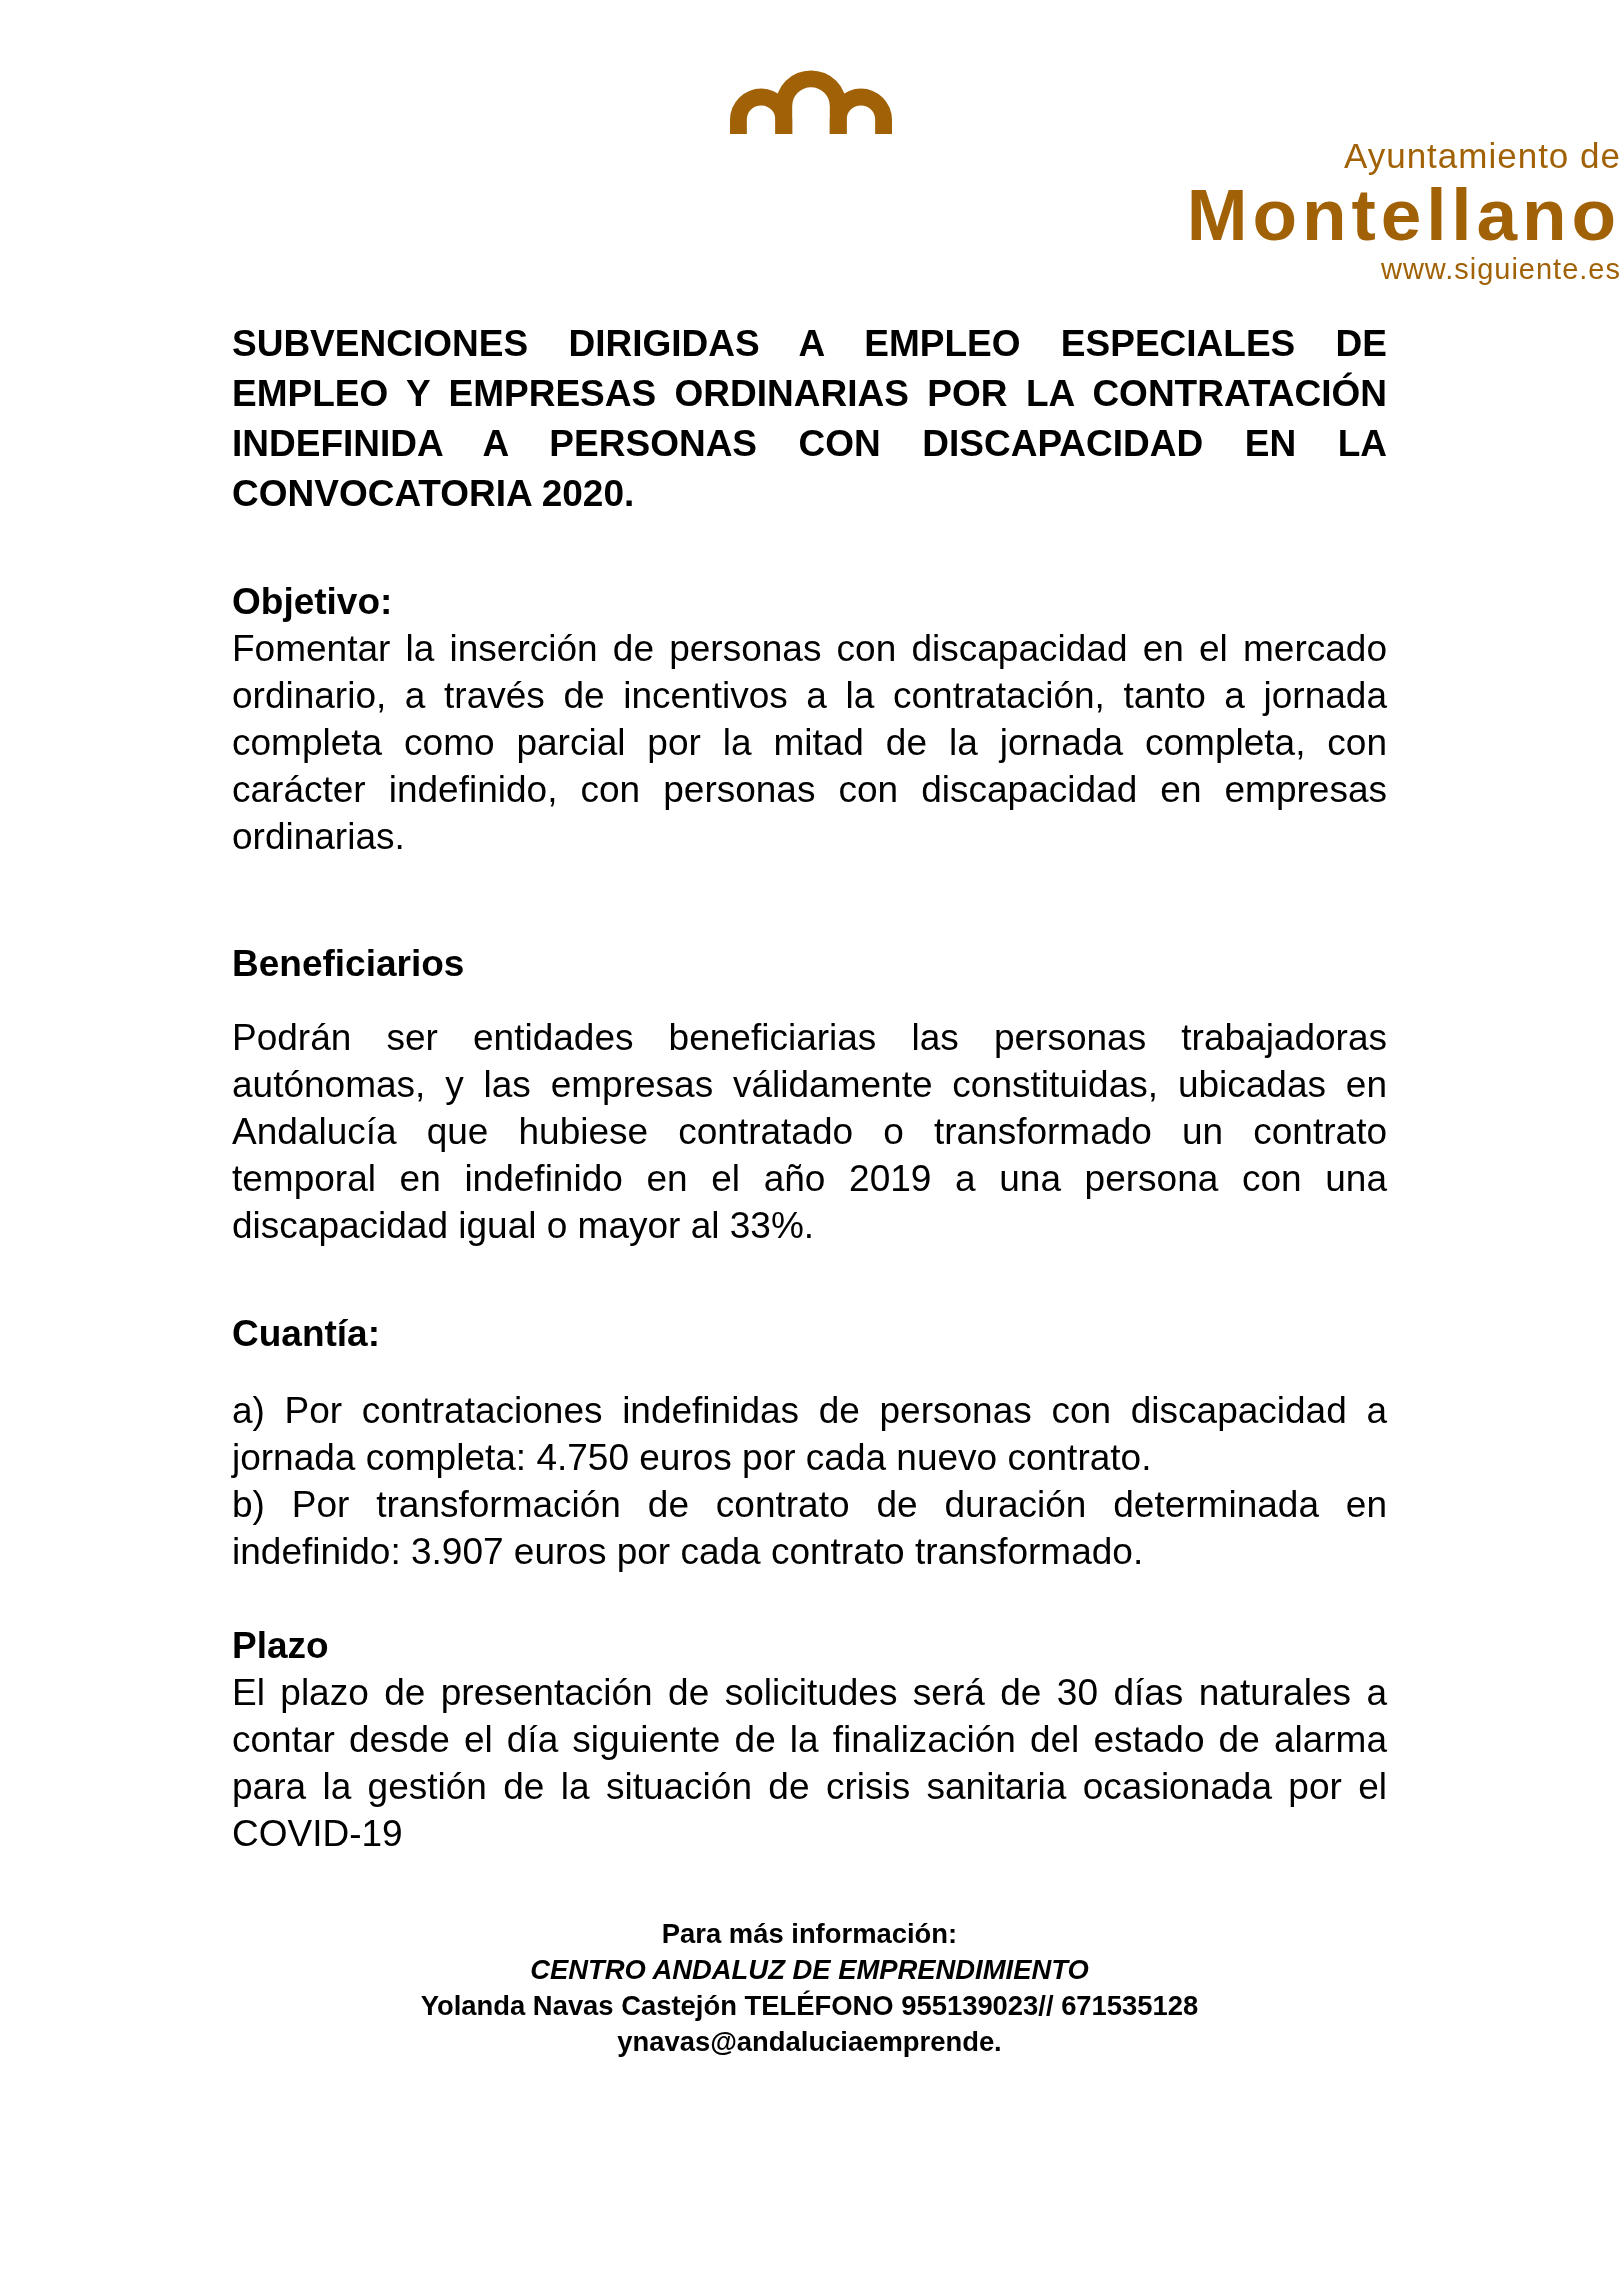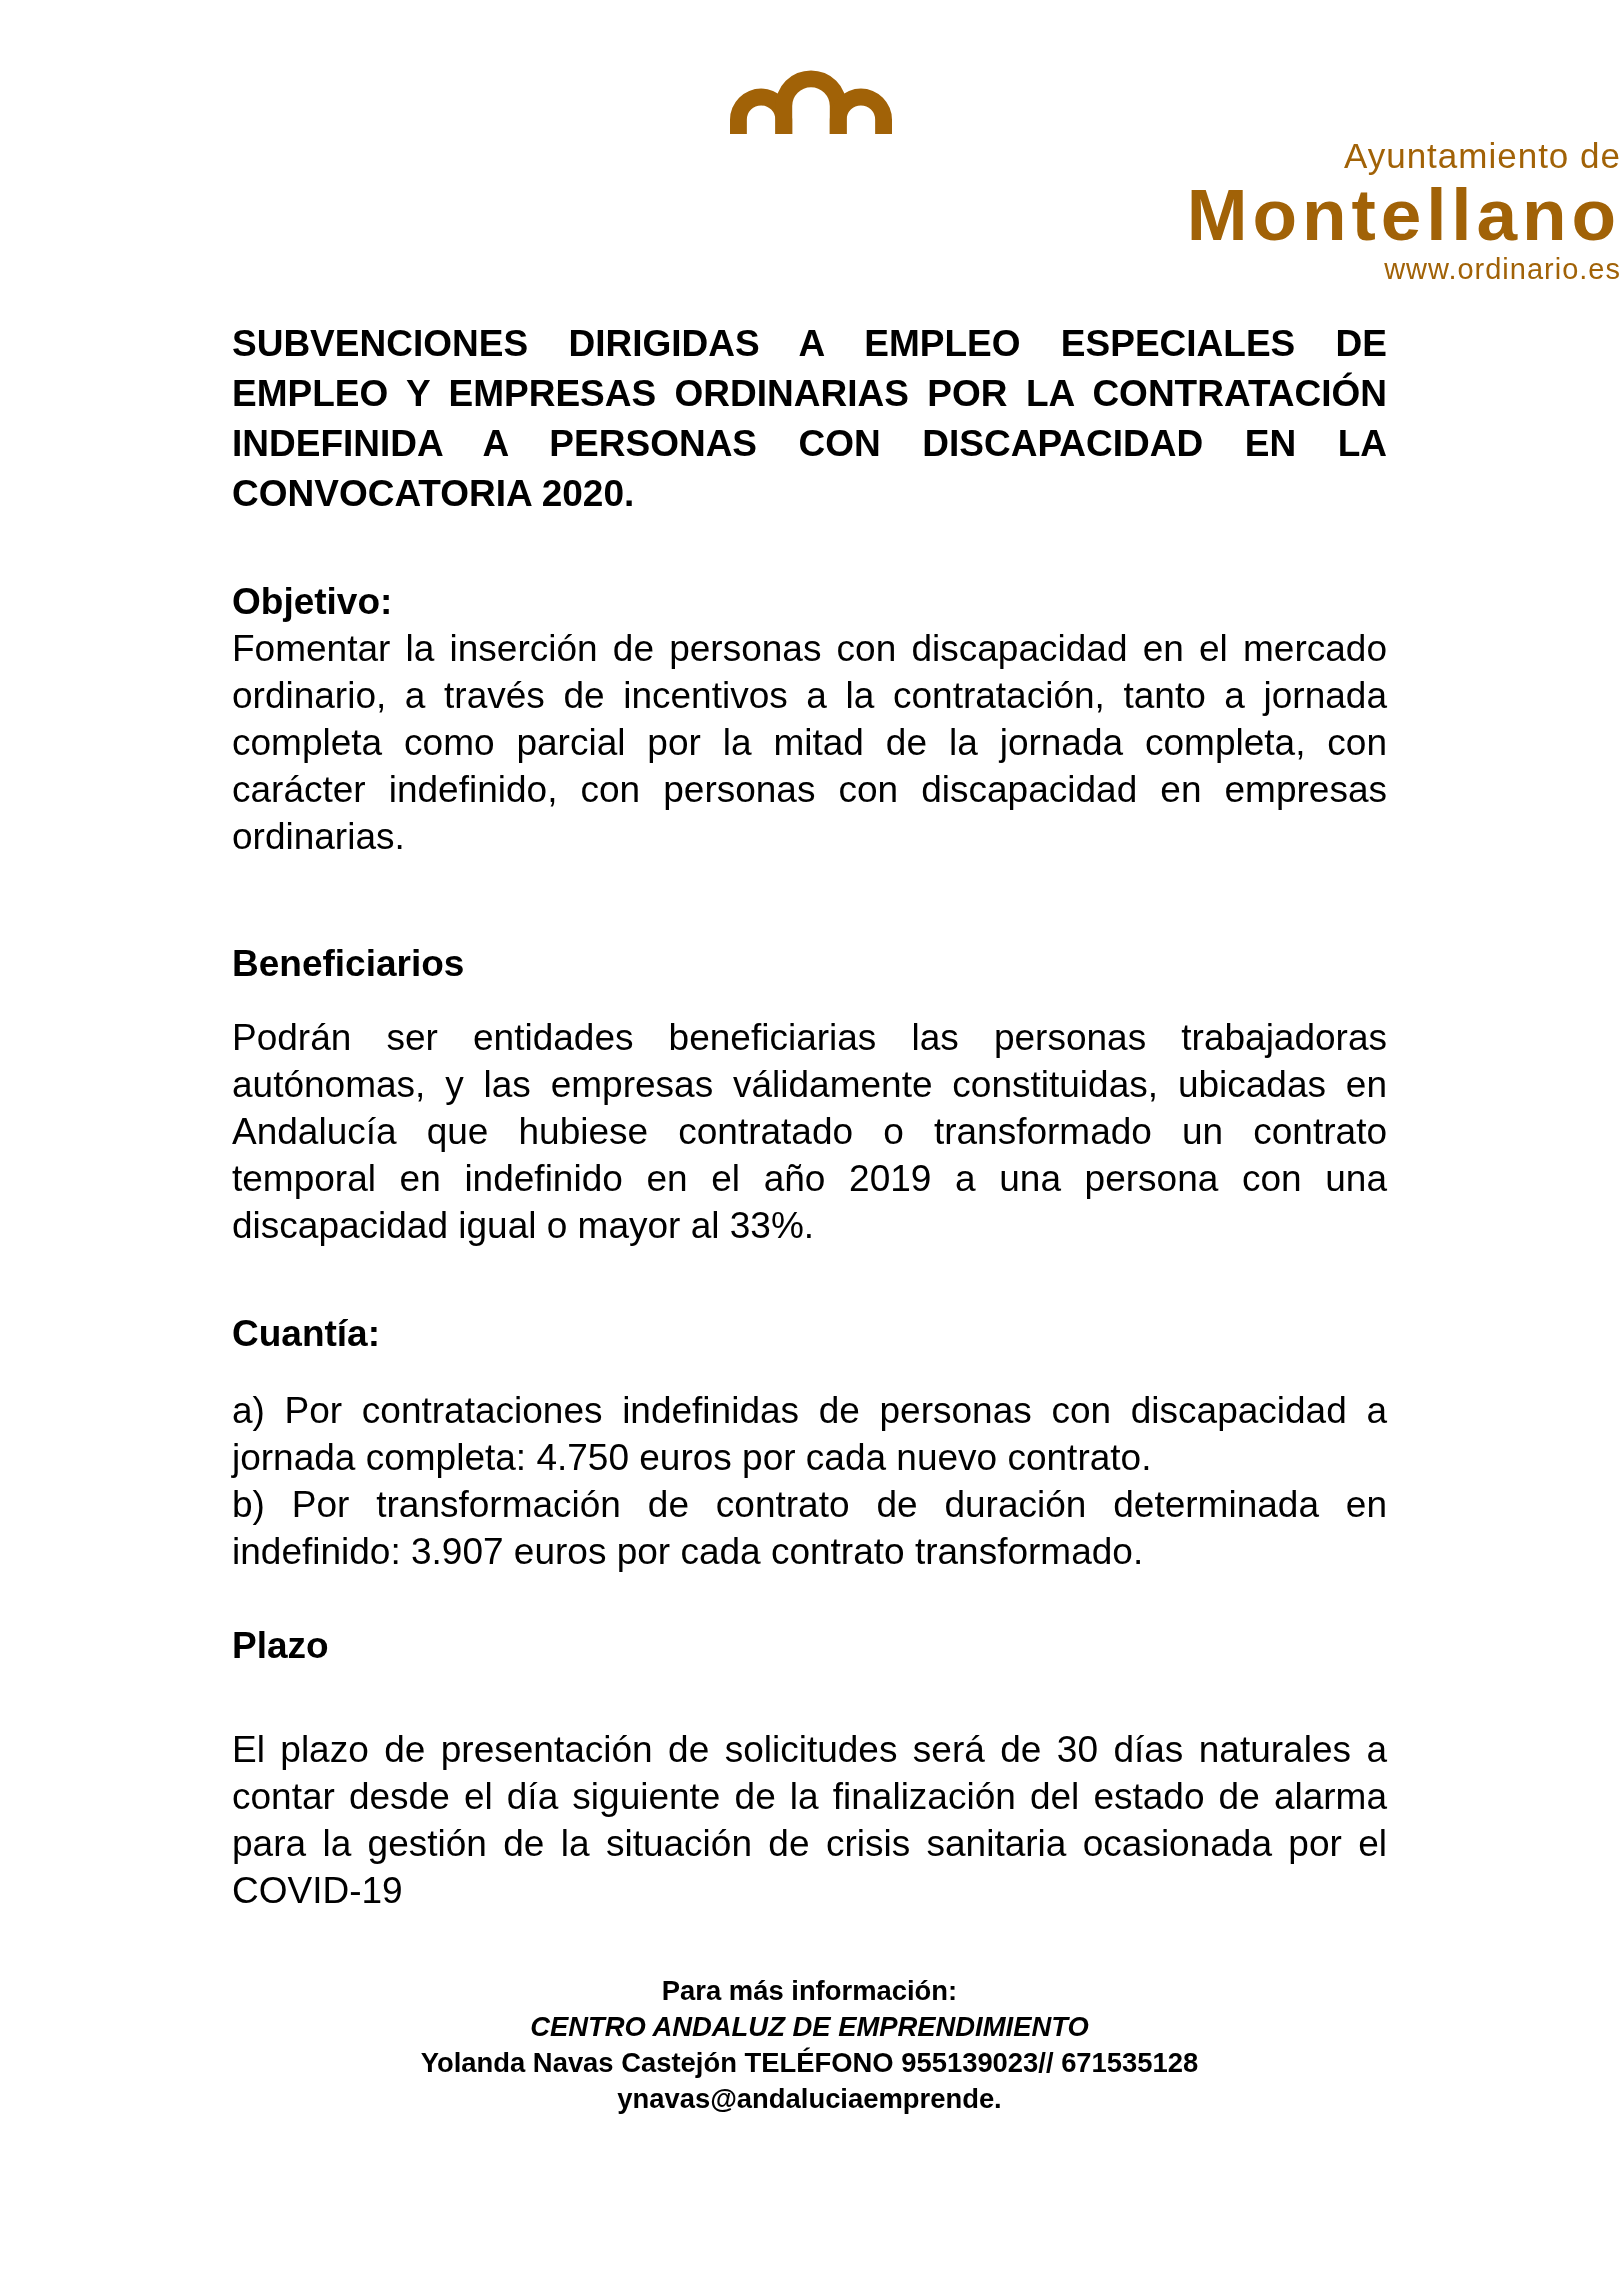--- a/index.html
+++ b/index.html
@@ -56,21 +56,21 @@
     margin: 0;
   }
   .h-objetivo      { margin-top: 59px; }
   .h-beneficiarios { margin-top: 80px; }
   .h-cuantia       { margin-top: 61px; }
   .h-plazo         { margin-top: 47px; }
 
   .para-beneficiarios { margin-top: 27.4px; }
   .para-cuantia-a     { margin-top: 30px; }
   .para-cuantia-b     { margin-top: 0; }
-  .para-plazo         { margin-top: 57px; }
+  .para-plazo         { }
 
   
   .doc-footer {
     margin-top: 59px;
     text-align: center;
     font-size: 27.4px;
     line-height: 36px;
     font-weight: 700;
   }
   .doc-footer .org { font-style: italic; }
@@ -79,21 +79,21 @@
 <body>
 
 <header class="logo">
   <svg width="162" height="65" viewBox="0 0 250 100" fill="currentColor" xmlns="http://www.w3.org/2000/svg" role="img">
     <path d="M0,100 L0,78 A48,48 0 0 1 96,78 L96,100 L70,100 L70,78 A22,22 0 0 0 26,78 L26,100 Z"></path>
     <path d="M70,100 L70,57 A55,55 0 0 1 180,57 L180,100 L154,100 L154,57 A29,29 0 0 0 96,57 L96,100 Z"></path>
     <path d="M154,100 L154,78 A48,48 0 0 1 250,78 L250,100 L224,100 L224,78 A22,22 0 0 0 180,78 L180,100 Z"></path>
   </svg>
   <div class="logo-subtitle">Ayuntamiento de</div>
   <div class="logo-name">Montellano</div>
-  <div class="logo-site">www.ordinario.es</div>
+  <div class="logo-site">www.siguiente.es</div>
 </header>
 
 <main class="content">
 
   <div class="title">
       <div class="line jl">SUBVENCIONES DIRIGIDAS A EMPLEO ESPECIALES DE</div>
       <div class="line jl">EMPLEO Y EMPRESAS ORDINARIAS POR LA CONTRATACIÓN</div>
       <div class="line jl">INDEFINIDA A PERSONAS CON DISCAPACIDAD EN LA</div>
       <div class="line">CONVOCATORIA 2020.</div>
     </div>

